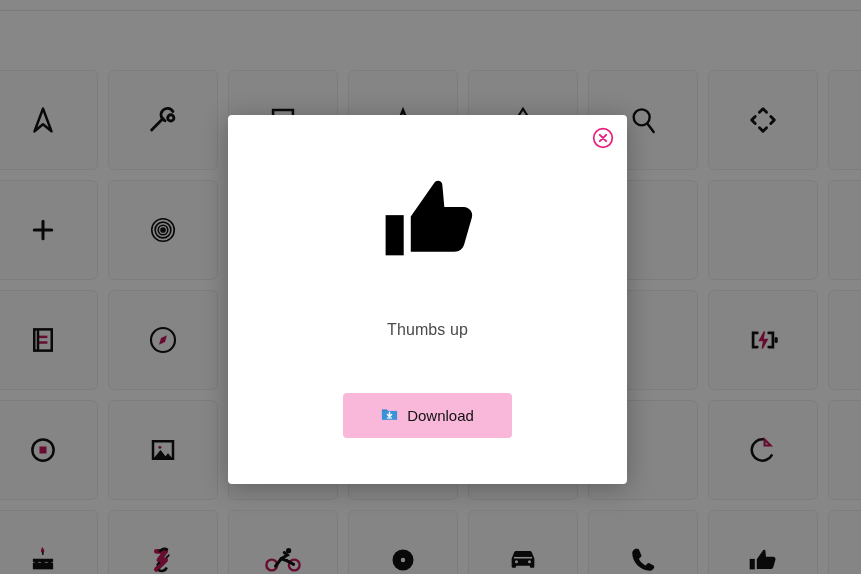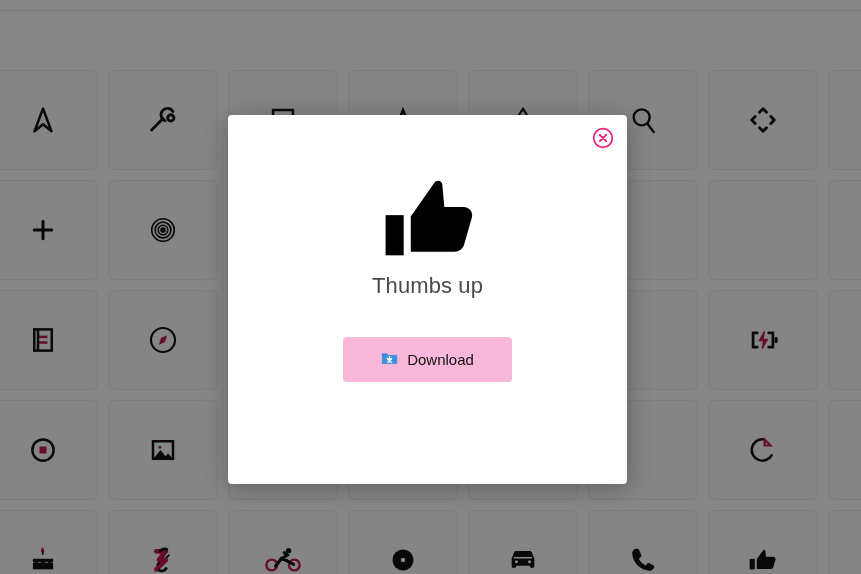--- a/index.html
+++ b/index.html
@@ -84,26 +84,27 @@
     align-items: center;
   }
   #preview-icon {
     margin-top: 52px;
     height: 106px;
     display: flex;
     align-items: center;
     justify-content: center;
   }
   #icon-title {
-    font-size: 22px;
+    margin-top: 48px;
+    font-size: 16px;
     color: #4a4a4a;
     letter-spacing: .1px;
   }
   #download-btn {
-    margin-top: 38px;
+    margin-top: 54px;
     width: 169px;
     height: 45px;
     background: #f9b8da;
     border: none;
     border-radius: 4px;
     display: flex;
     align-items: center;
     justify-content: center;
     gap: 9px;
     cursor: pointer;

